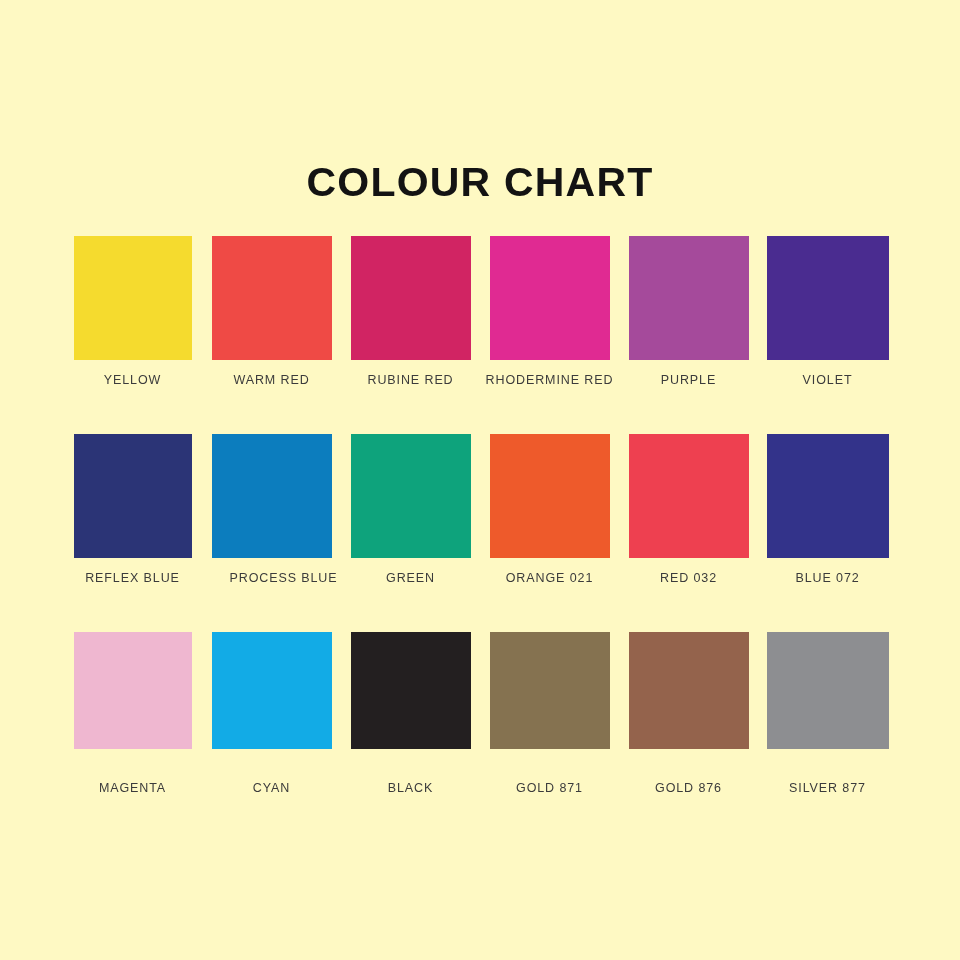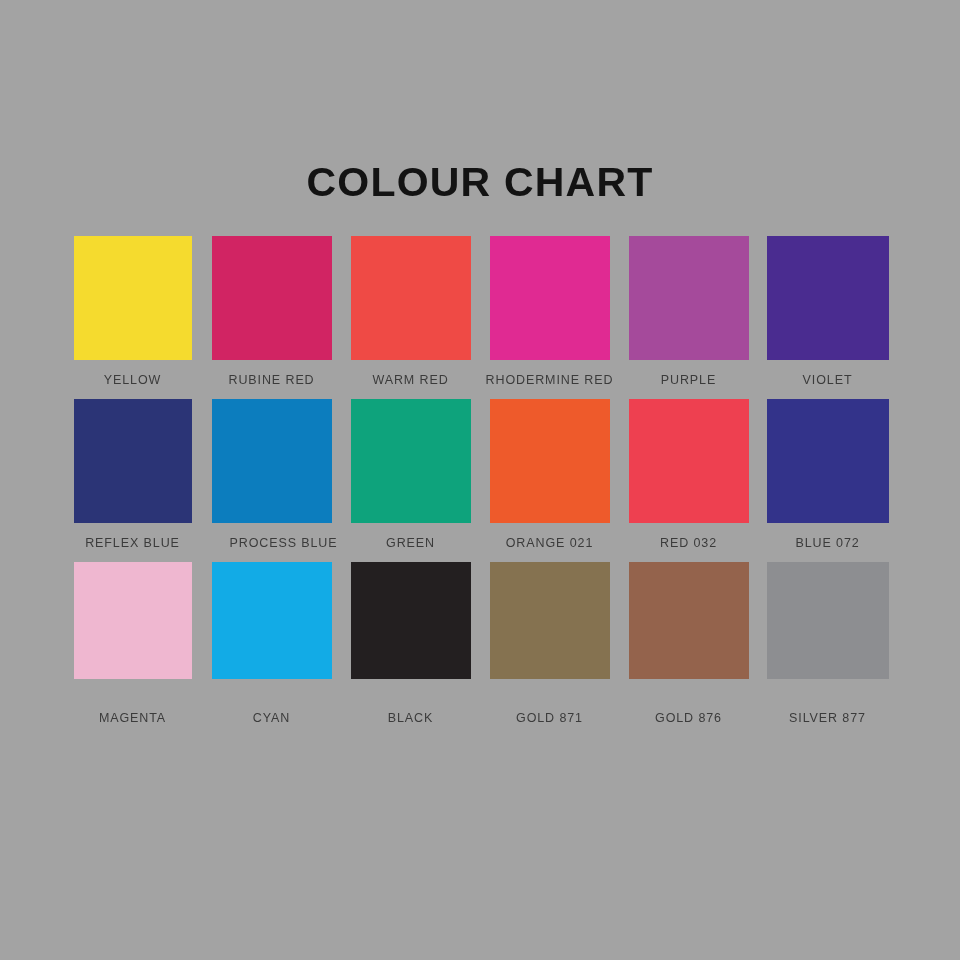--- a/index.html
+++ b/index.html
@@ -36,21 +36,21 @@
   .grid {
     position: absolute;
     top: 236px;
     left: 63px;
     width: 834px;
   }
   .row {
     display: flex;
     width: 834px;
   }
-  .row-1, .row-2 { height: 163px; }
+  .row-1, .row-2 { height: 198px; }
   .row-3 { height: 163px; }
   .cell {
     width: 139px;
     display: flex;
     flex-direction: column;
     align-items: center;
   }
   .swatch {
     width: 120px;
     height: 124px;
@@ -71,38 +71,38 @@
   .row-3 .swatch-label {
     margin-top: 32px;
   }
   
   .cell.w-narrow .swatch { width: 118px; }
   .cell.w-wide .swatch { width: 122px; }
 </style>
 </head>
 <body style="background: rgb(254, 254, 253);">
 
-<div class="page" style="background: #a3a3a3;">
+<div class="page" style="background: #fef9c3;">
 
   <div class="chart-title" style="color: rgb(19, 19, 19);">COLOUR CHART</div>
 
   <div class="grid">
 
     <div class="row row-1">
       <div class="cell w-narrow">
         <div class="swatch" style="background-color: rgb(245, 219, 46);"></div>
         <div class="swatch-label" style="color: rgb(59, 59, 59);">YELLOW</div>
       </div>
       <div class="cell">
+        <div class="swatch" style="background-color: rgb(239, 74, 69);"></div>
+        <div class="swatch-label" style="color: rgb(59, 59, 59);">WARM RED</div>
+      </div>
+      <div class="cell">
         <div class="swatch" style="background-color: rgb(209, 36, 99);"></div>
         <div class="swatch-label" style="color: rgb(59, 59, 59);">RUBINE RED</div>
-      </div>
-      <div class="cell">
-        <div class="swatch" style="background-color: rgb(239, 74, 69);"></div>
-        <div class="swatch-label" style="color: rgb(59, 59, 59);">WARM RED</div>
       </div>
       <div class="cell">
         <div class="swatch" style="background-color: rgb(224, 42, 146);"></div>
         <div class="swatch-label" style="color: rgb(59, 59, 59);">RHODERMINE RED</div>
       </div>
       <div class="cell">
         <div class="swatch" style="background-color: rgb(165, 74, 155);"></div>
         <div class="swatch-label" style="color: rgb(59, 59, 59);">PURPLE</div>
       </div>
       <div class="cell w-wide">

